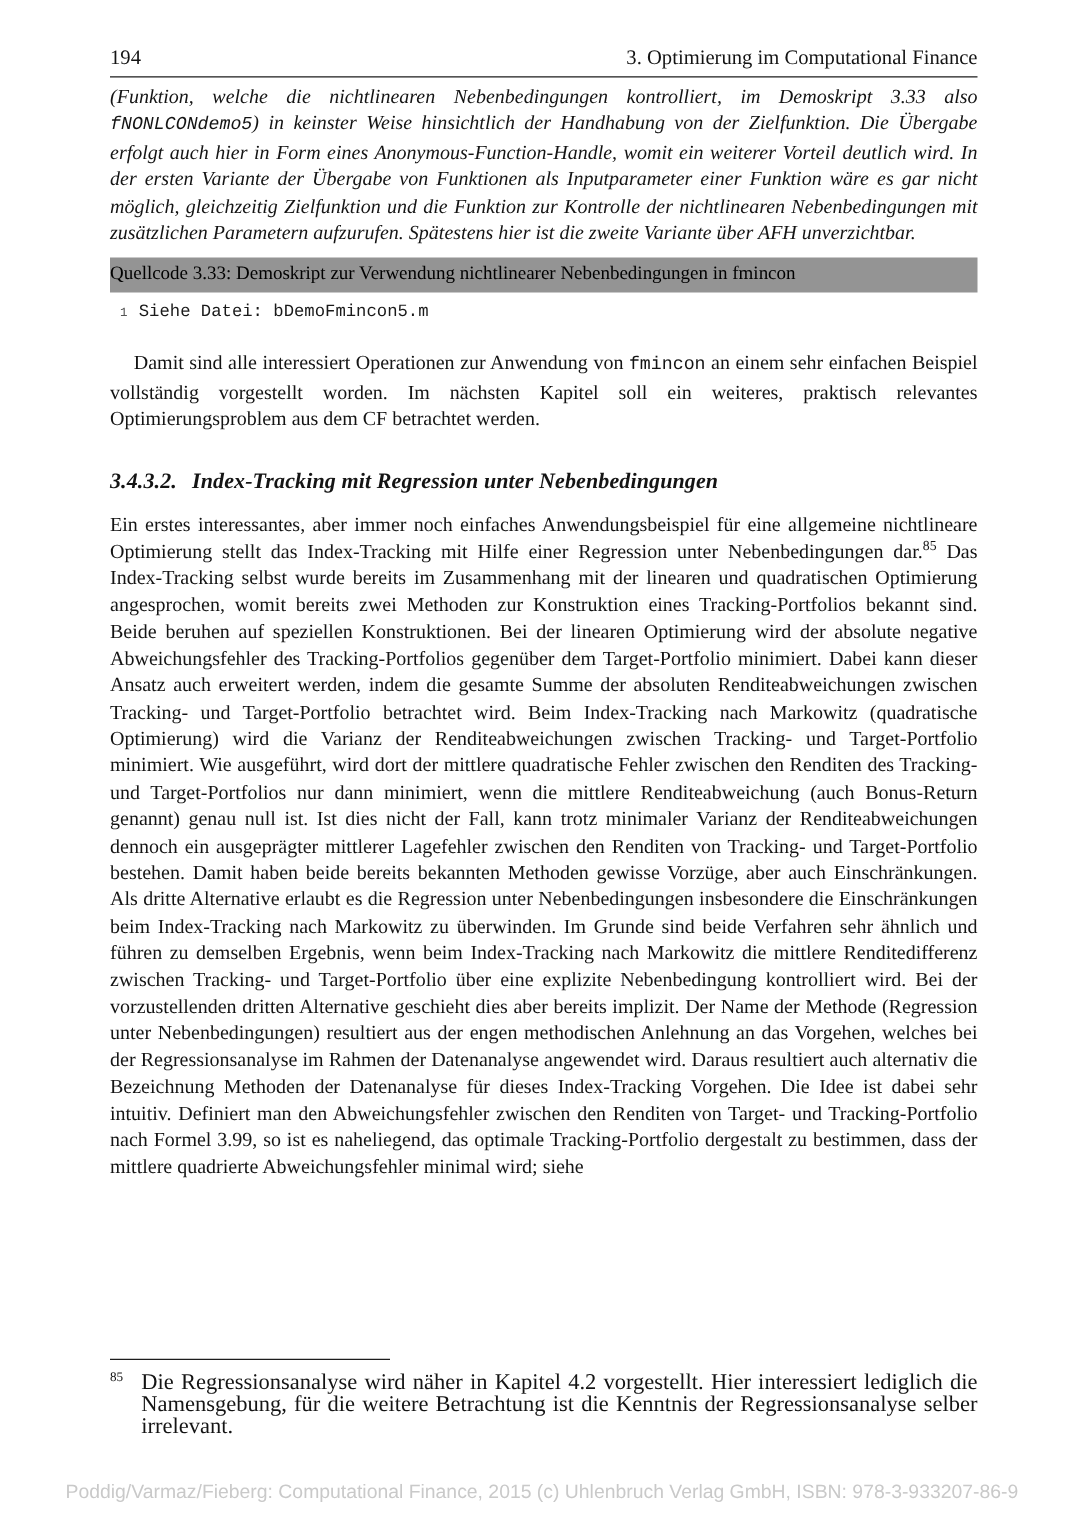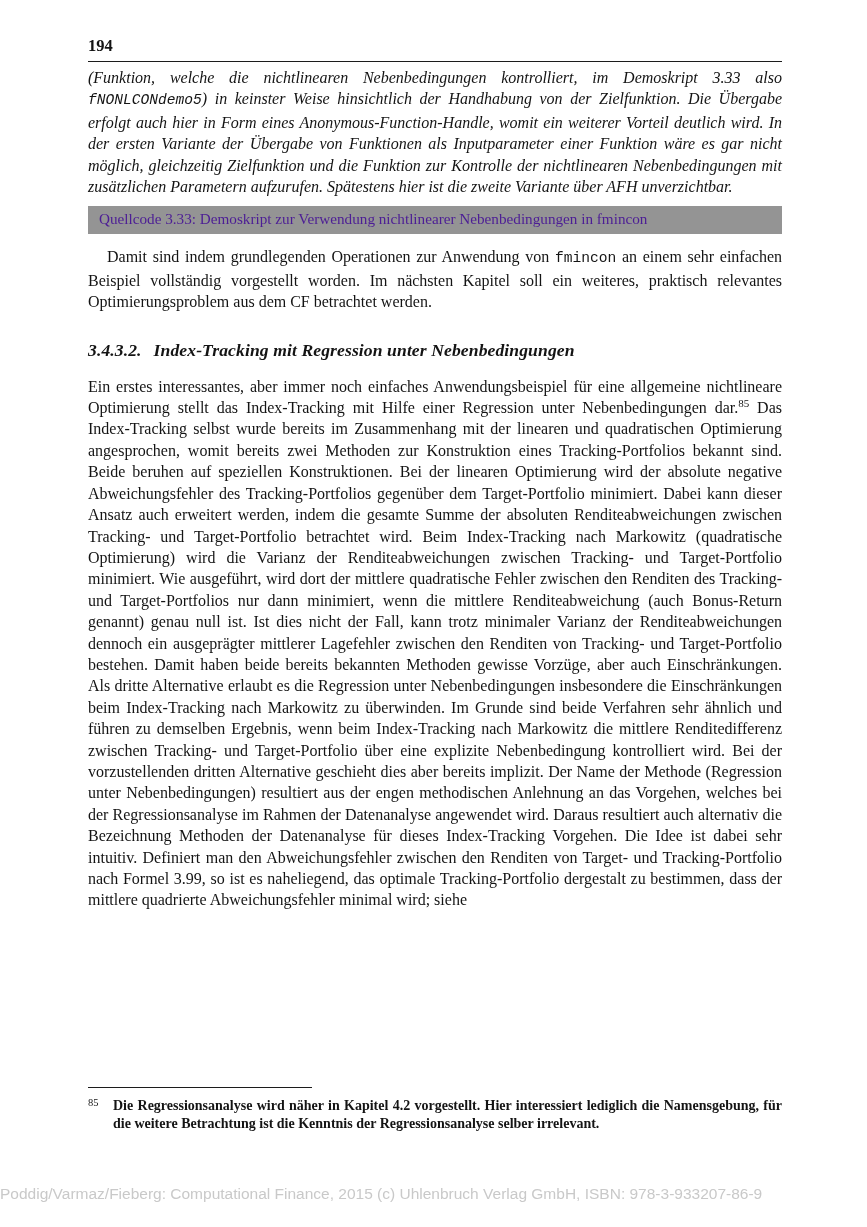--- a/index.html
+++ b/index.html
@@ -18,40 +18,39 @@
     top: 36px;
     width: 694px;
   }
   .page-header {
     display: flex;
     justify-content: space-between;
     align-items: flex-end;
     font-size: 16.5px;
     padding-bottom: 5px;
     border-bottom: 1.6px solid #1c1c1c;
-    font-weight: bold;
   }
   .para {
     margin: 0;
     font-size: 16px;
     line-height: 21.4px;
     text-align: justify;
   }
   .para.first { margin-top: 5px; font-style: italic; }
   .para.indent { text-indent: 19px; margin-top: 12px; }
   .mono {
     font-family: "Liberation Mono", "DejaVu Sans Mono", monospace;
     font-size: 14.6px;
   }
   .codebox { margin-top: 9px; }
   .codebox-header {
     background: #949494;
-    color: #4c1d95;
+    color: #000000;
     font-size: 15.2px;
-    padding: 4px 9px 6px 11px;
+    padding: 4px 9px 6px 0;
   }
   .codeline {
     padding: 9px 0 10px 8px;
     font-family: "Liberation Mono", "DejaVu Sans Mono", monospace;
     font-size: 13.8px;
     color: #1a1a1a;
   }
   .lineno {
     font-size: 10px;
     color: #555555;
@@ -86,53 +85,54 @@
     display: flex;
     align-items: flex-start;
   }
   .fn-num {
     font-size: 10.5px;
     width: 25px;
     flex: 0 0 25px;
     padding-top: 0;
   }
   .fn-text {
-    font-size: 14px;
+    font-size: 18px;
     line-height: 17.5px;
     text-align: justify;
-    font-weight: bold;
   }
   .page-footer {
     position: absolute;
     left: 0;
     right: 0;
     top: 1185px;
-    text-align: left;
+    text-align: center;
     font-family: "Liberation Sans", sans-serif;
     font-size: 15.5px;
     color: #c9c9c9;
   }
 </style>
 </head>
 <body>
 
 <div class="page">
   <div class="content">
 
     <div class="page-header">
       <span>194</span>
+      <span>3.  Optimierung im Computational Finance</span>
     </div>
 
     <p class="para first"><span>(Funktion, welche die nichtlinearen Nebenbedingungen kontrolliert, im Demoskript 3.33 also </span><span class="mono">fNONLCONdemo5</span><span>) in keinster Weise hinsichtlich der Handhabung von der Zielfunktion. Die Übergabe erfolgt auch hier in Form eines Anonymous-Function-Handle, womit ein weiterer Vorteil deutlich wird. In der ersten Variante der Übergabe von Funktionen als Inputparameter einer Funktion wäre es gar nicht möglich, gleichzeitig Zielfunktion und die Funktion zur Kontrolle der nichtlinearen Nebenbedingungen mit zusätzlichen Parametern aufzurufen. Spätestens hier ist die zweite Variante über AFH unverzichtbar.</span></p>
 
     <div class="codebox">
       <div class="codebox-header">Quellcode 3.33: Demoskript zur Verwendung nichtlinearer Nebenbedingungen in fmincon</div>
+      <div class="codeline"><span class="lineno">1</span><span>Siehe Datei: bDemoFmincon5.m</span></div>
     </div>
 
-    <p class="para indent"><span>Damit sind indem grundlegenden Operationen zur Anwendung von </span><span class="mono">fmincon</span><span> an einem sehr einfachen Beispiel vollständig vorgestellt worden. Im nächsten Kapitel soll ein weiteres, praktisch relevantes Optimierungsproblem aus dem CF betrachtet werden.</span></p>
+    <p class="para indent"><span>Damit sind alle interessiert Operationen zur Anwendung von </span><span class="mono">fmincon</span><span> an einem sehr einfachen Beispiel vollständig vorgestellt worden. Im nächsten Kapitel soll ein weiteres, praktisch relevantes Optimierungsproblem aus dem CF betrachtet werden.</span></p>
 
     <h2 class="section-heading"><span>3.4.3.2.</span><span class="ht">Index-Tracking mit Regression unter Nebenbedingungen</span></h2>
 
     <p class="para"><span>Ein erstes interessantes, aber immer noch einfaches Anwendungsbeispiel für eine allgemeine nichtlineare Optimierung stellt das Index-Tracking mit Hilfe einer Regression unter Nebenbedingungen dar.</span><span class="sup">85</span><span> Das Index-Tracking selbst wurde bereits im Zusammenhang mit der linearen und quadratischen Optimierung angesprochen, womit bereits zwei Methoden zur Konstruktion eines Tracking-Portfolios bekannt sind. Beide beruhen auf speziellen Konstruktionen. Bei der linearen Optimierung wird der absolute negative Abweichungsfehler des Tracking-Portfolios gegenüber dem Target-Portfolio minimiert. Dabei kann dieser Ansatz auch erweitert werden, indem die gesamte Summe der absoluten Renditeabweichungen zwischen Tracking- und Target-Portfolio betrachtet wird. Beim Index-Tracking nach Markowitz (quadratische Optimierung) wird die Varianz der Renditeabweichungen zwischen Tracking- und Target-Portfolio minimiert. Wie ausgeführt, wird dort der mittlere quadratische Fehler zwischen den Renditen des Tracking- und Target-Portfolios nur dann minimiert, wenn die mittlere Renditeabweichung (auch </span><span class="em">Bonus-Return</span><span> genannt) genau null ist. Ist dies nicht der Fall, kann trotz minimaler Varianz der Renditeabweichungen dennoch ein ausgeprägter mittlerer Lagefehler zwischen den Renditen von Tracking- und Target-Portfolio bestehen. Damit haben beide bereits bekannten Methoden gewisse Vorzüge, aber auch Einschränkungen. Als dritte Alternative erlaubt es die Regression unter Nebenbedingungen insbesondere die Einschränkungen beim Index-Tracking nach Markowitz zu überwinden. Im Grunde sind beide Verfahren sehr ähnlich und führen zu demselben Ergebnis, wenn beim Index-Tracking nach Markowitz die mittlere Renditedifferenz zwischen Tracking- und Target-Portfolio über eine explizite Nebenbedingung kontrolliert wird. Bei der vorzustellenden dritten Alternative geschieht dies aber bereits implizit. Der Name der Methode (</span><span class="em">Regression unter Nebenbedingungen</span><span>) resultiert aus der engen methodischen Anlehnung an das Vorgehen, welches bei der Regressionsanalyse im Rahmen der Datenanalyse angewendet wird. Daraus resultiert auch alternativ die Bezeichnung </span><span class="em">Methoden der Datenanalyse</span><span> für dieses Index-Tracking Vorgehen. Die Idee ist dabei sehr intuitiv. Definiert man den Abweichungsfehler zwischen den Renditen von Target- und Tracking-Portfolio nach Formel 3.99, so ist es naheliegend, das optimale Tracking-Portfolio dergestalt zu bestimmen, dass der mittlere quadrierte Abweichungsfehler minimal wird; siehe</span></p>
 
   </div>
 
   <div class="footnote-block">
     <div class="footnote-rule"></div>
     <div class="footnote">

